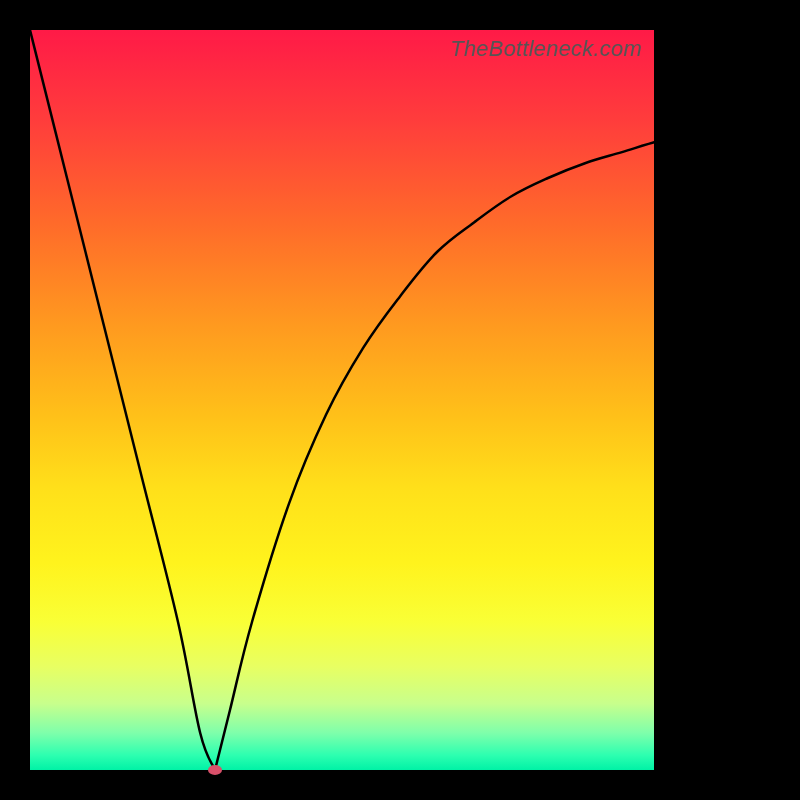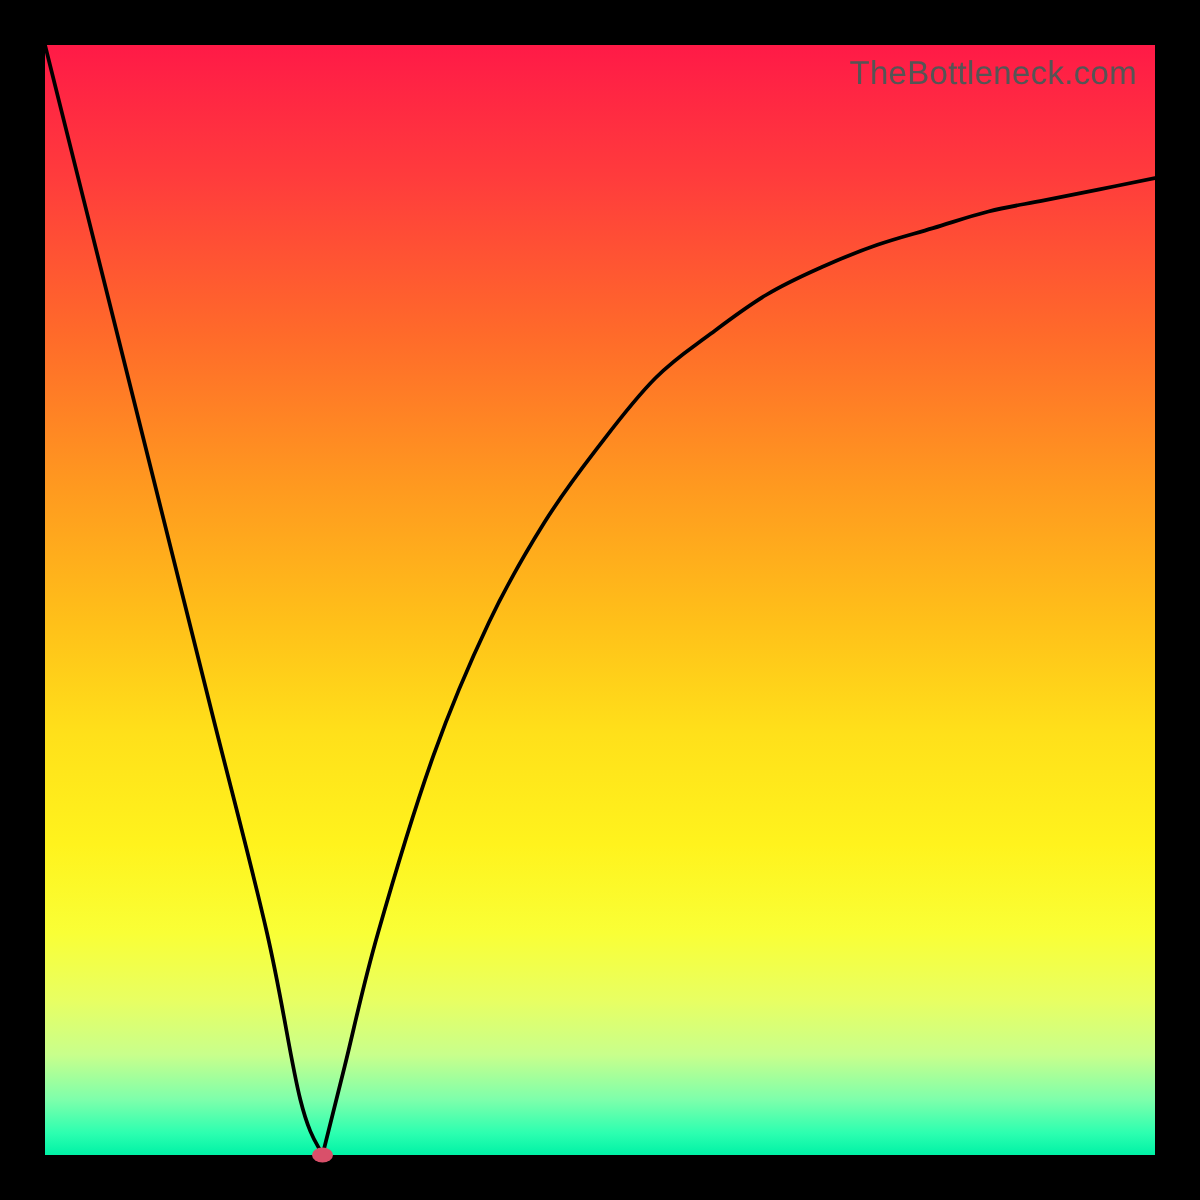--- a/index.html
+++ b/index.html
@@ -13,38 +13,39 @@
   .stage {
     position: relative;
     width: 800px;
     height: 800px;
     background: #000;
   }
   .plot {
     position: absolute;
     left: 30px;
     top: 30px;
-    width: 740px;
+    width: 624px;
     height: 740px;
     background: linear-gradient(
       to bottom,
       #ff1a47 0%,
       #ff3c3c 12%,
       #ff6a2a 26%,
       #ff9a1f 40%,
       #ffc019 52%,
       #ffe01a 62%,
       #fff31d 72%,
       #f9ff36 80%,
       #e8ff62 86%,
       #c8ff8c 91%,
       #7effab 95%,
       #2dffb0 98%,
       #00f2a6 100%
     );
+    font-style: italic;
   }
   .watermark {
     position: absolute;
     top: 6px;
     right: 12px;
     font-size: 22px;
     font-weight: 500;
     color: #555;
     user-select: none;
     letter-spacing: 0.2px;

